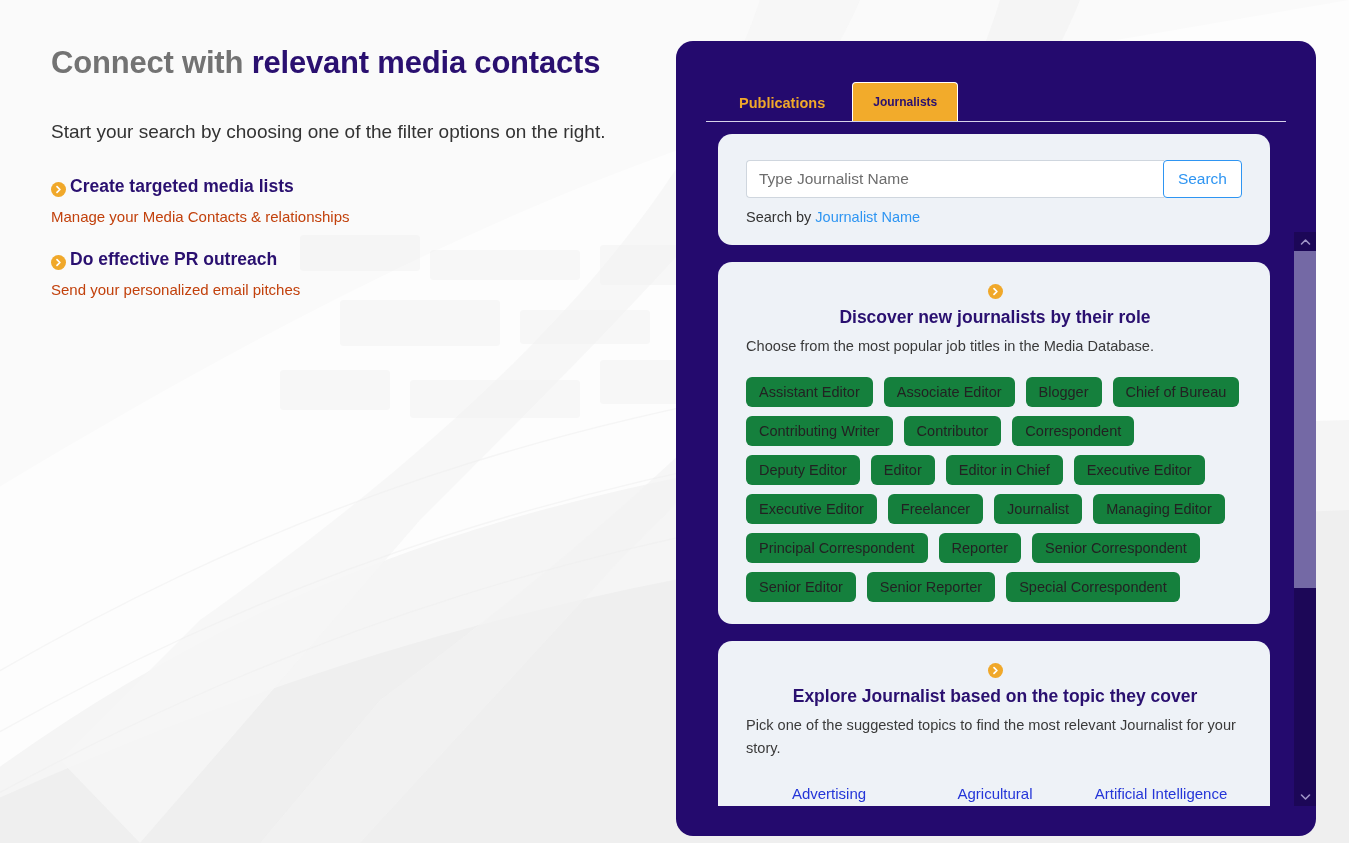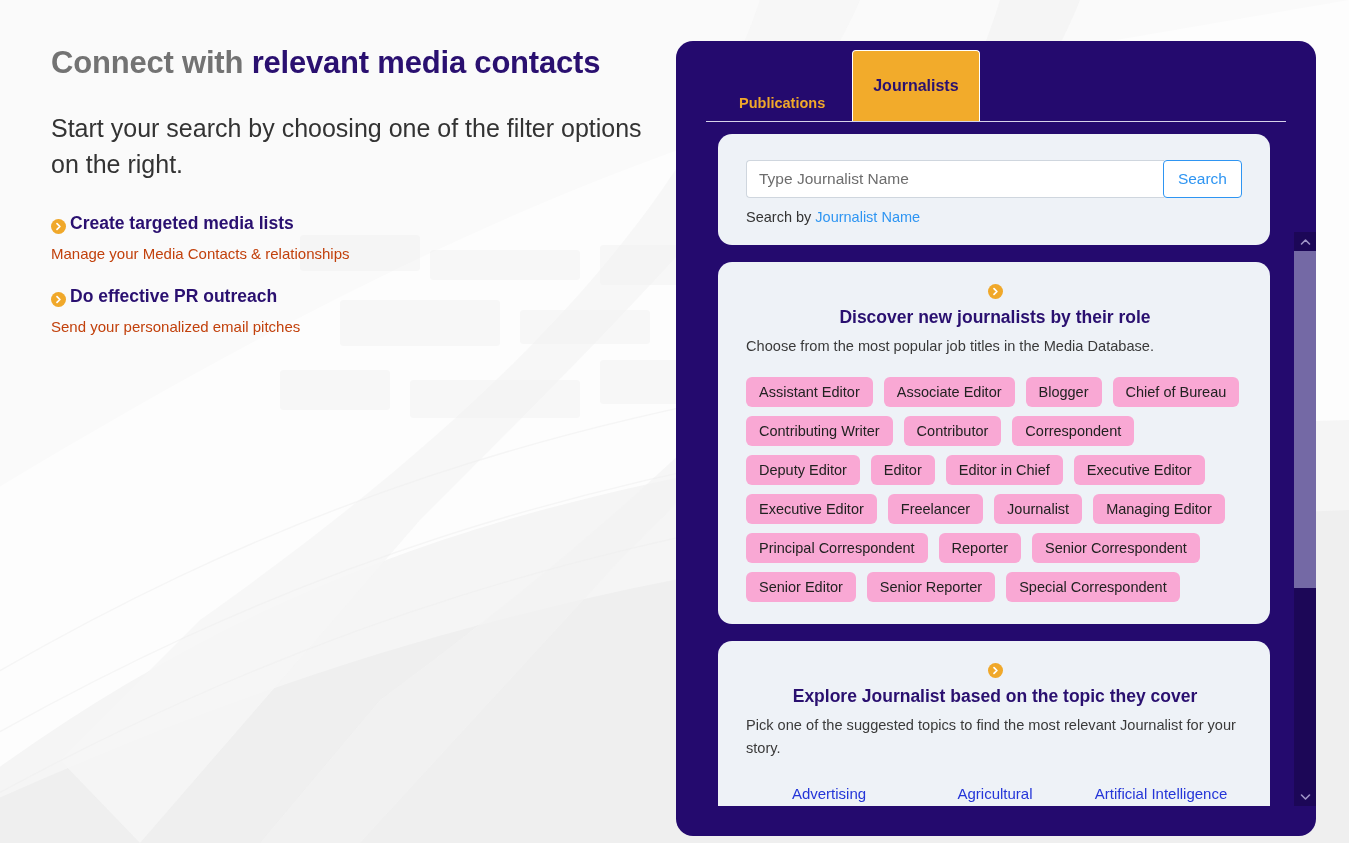--- a/index.html
+++ b/index.html
@@ -20,21 +20,21 @@
   
   .hero {
     position: absolute; left: 51px; top: 36px; width: 600px; z-index: 2;
   }
   .hero-title {
     font-size: 31px; font-weight: bold; line-height: 1.76;
     color: #2a1070; letter-spacing: -0.2px;
   }
   .hero-title .accent { color: #737373; }
   .hero-sub {
-    margin-top: 19px; font-size: 25px; line-height: 1.45; color: #333333;
+    margin-top: 27px; font-size: 19px; line-height: 1.45; color: #333333;
     max-width: 600px;
   }
   .hero-links { margin-top: 31px; }
   .hero-link-block { margin-bottom: 24px; }
   .hero-link-row { display: flex; align-items: flex-end; gap: 4px; }
   .chev-icon {
     width: 15px; height: 15px; border-radius: 50%;
     background: #f0a82a; display: inline-flex;
     align-items: center; justify-content: center; flex: none;
   }
@@ -59,21 +59,21 @@
   }
   .tab {
     font-size: 14.5px; font-weight: bold; cursor: pointer;
     padding: 9px 16px; border-radius: 4px 4px 0 0;
     border: 1px solid transparent;
   }
   .tab-inactive { color: #f0a82a; background: transparent; }
   .tab-active {
     color: #2a1070; background: #f2ab2b;
     border: 1px solid #ffffff; border-bottom: none;
-    padding: 26px 20px; font-size: 16px;
+    padding: 12px 20px; font-size: 12px;
   }
   .tab-rule {
     height: 1px; background: #d6d2ea; margin: 0 30px 0 30px;
   }
 
   
   .scroll-area {
     position: relative; height: 684px; overflow: hidden;
   }
   .scroll-inner {
@@ -113,21 +113,21 @@
     font-size: 17.5px; font-weight: bold; color: #2a1070;
   }
   .card-desc {
     margin-top: 7px; font-size: 14.6px; color: #3a3a3a; line-height: 1.62;
   }
 
   .tag-list {
     display: flex; flex-wrap: wrap; gap: 9px 11px; margin-top: 18px;
   }
   .tag {
-    background: #f9a8d4; color: #222222;
+    background: #15803d; color: #222222;
     font-size: 14.5px; padding: 7px 13px; border-radius: 6px;
     cursor: pointer; white-space: nowrap;
   }
 
   .topic-grid {
     display: grid; grid-template-columns: repeat(3, 1fr);
     row-gap: 26px; margin-top: 24px; justify-items: center;
   }
   .topic-link {
     color: #2435d8; font-size: 15px; text-decoration: none; cursor: pointer; text-align: center;

